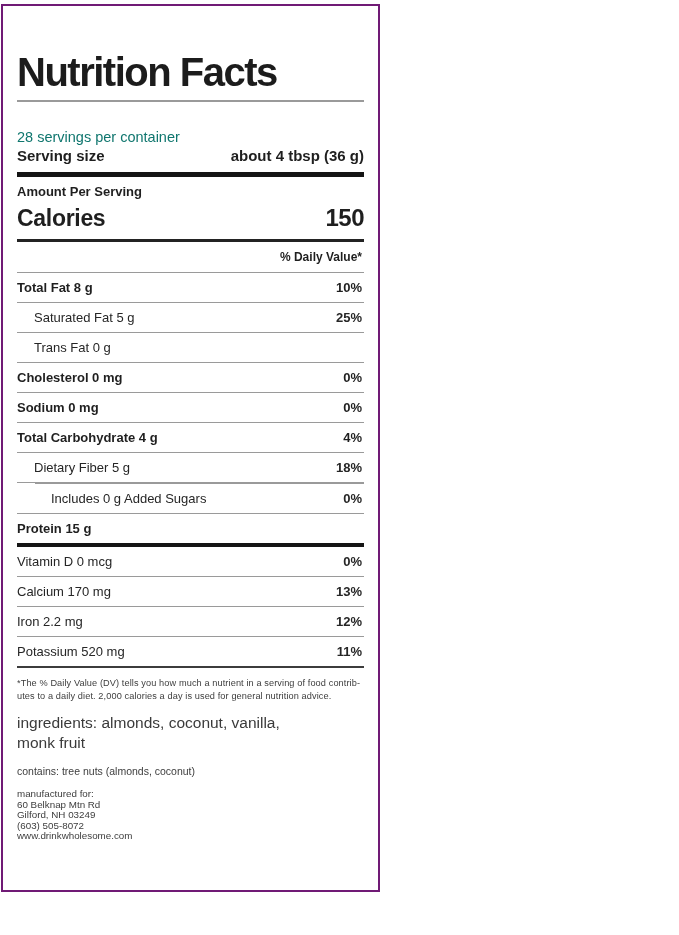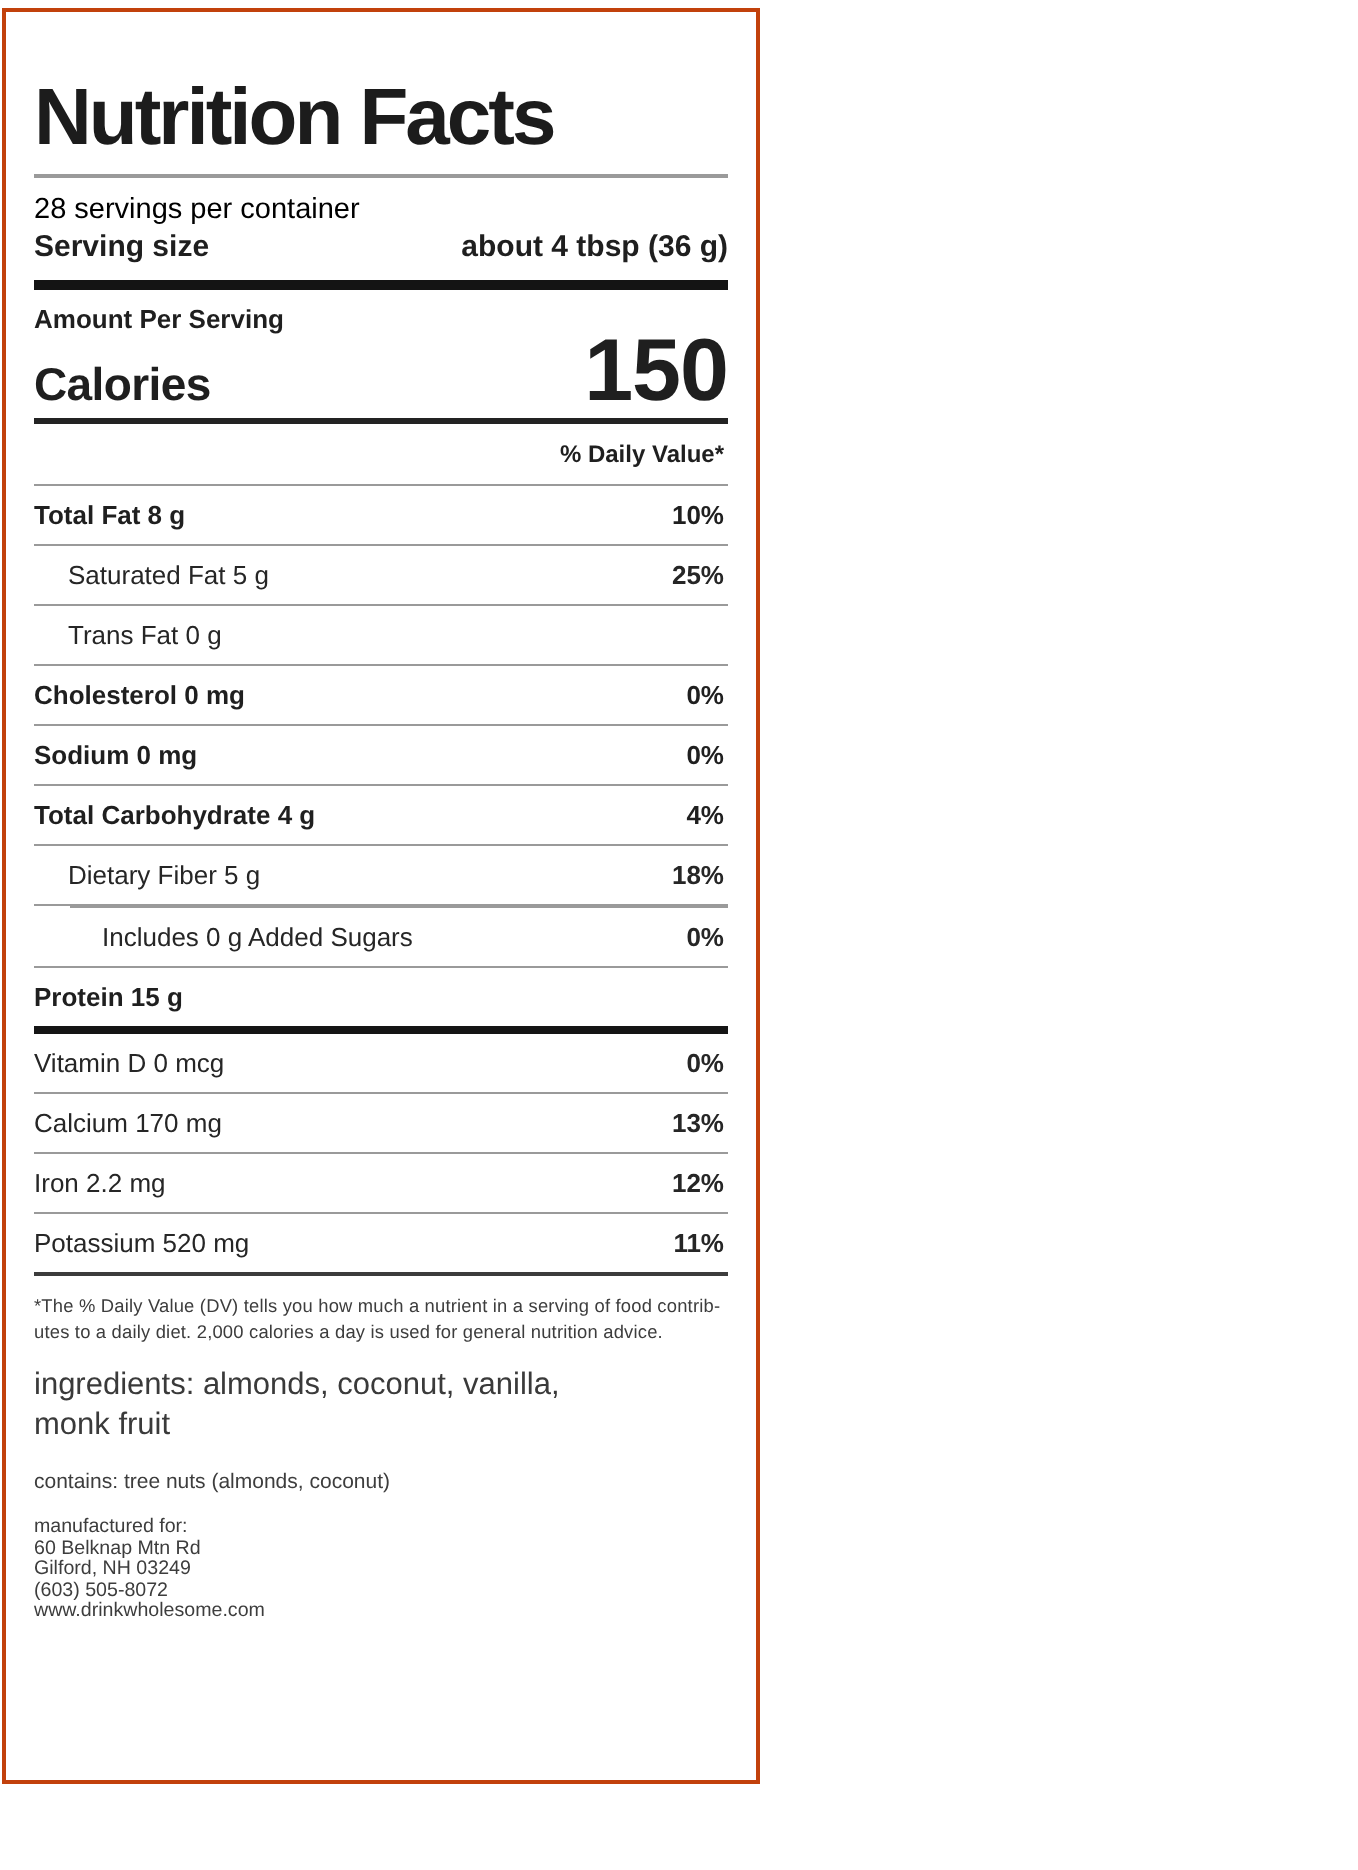--- a/index.html
+++ b/index.html
@@ -16,43 +16,44 @@
     color: #1f1f1f;
     overflow: hidden;
   }
   .nf-box {
     position: absolute;
     left: 1px;
     top: 4px;
     width: 379px;
     height: 888px;
     box-sizing: border-box;
-    border: 2px solid #c2410c;
+    border: 2px solid #701a75;
     background: #ffffff;
-    padding: 0 14px;
+    padding: 13px 14px;
   }
   .nf-title {
     margin-top: 32px;
     font-size: 40px;
     line-height: 42px;
     font-weight: bold;
     letter-spacing: -1.5px;
     color: #1c1c1c;
     white-space: nowrap;
   }
   .rule-gray {
     height: 2px;
     background: #9a9a9a;
     margin-top: 7px;
   }
   .servings {
     padding-top: 8px;
     font-size: 14.5px;
     line-height: 16px;
-    color: #000000;
+    color: #0f766e;
+    margin-top: 19px;
   }
   .serving-row {
     display: flex;
     justify-content: space-between;
     align-items: baseline;
     font-size: 15px;
     line-height: 17px;
     font-weight: bold;
     margin-top: 2px;
     padding-bottom: 8px;
@@ -72,21 +73,21 @@
     justify-content: space-between;
     align-items: baseline;
     margin-top: 1px;
   }
   .calories-label {
     font-size: 23px;
     font-weight: bold;
     letter-spacing: -0.3px;
   }
   .calories-value {
-    font-size: 44px;
+    font-size: 24px;
     line-height: 36px;
     font-weight: bold;
     letter-spacing: -0.5px;
   }
   .bar-med3 {
     height: 3px;
     background: #232323;
     margin-top: 3px;
   }
   .dv-header {

